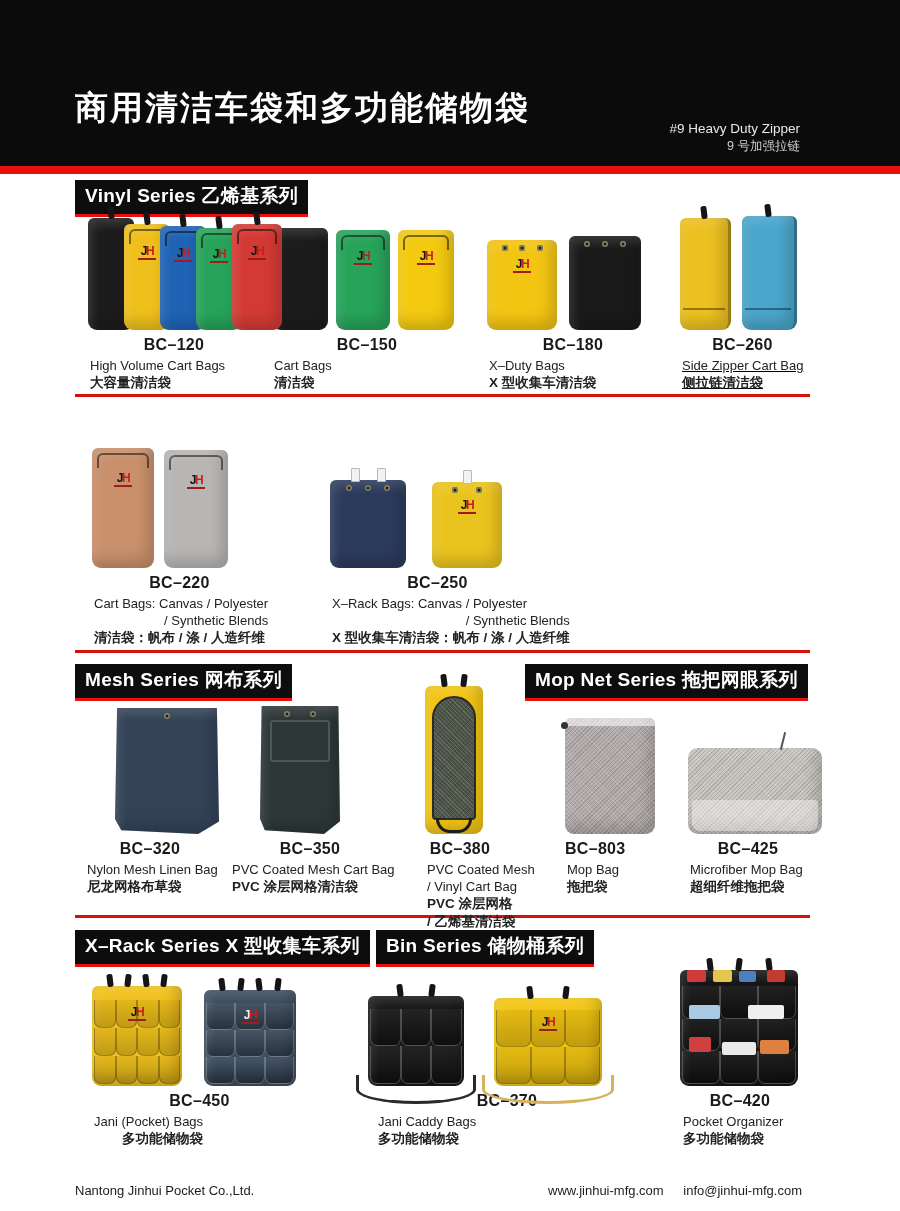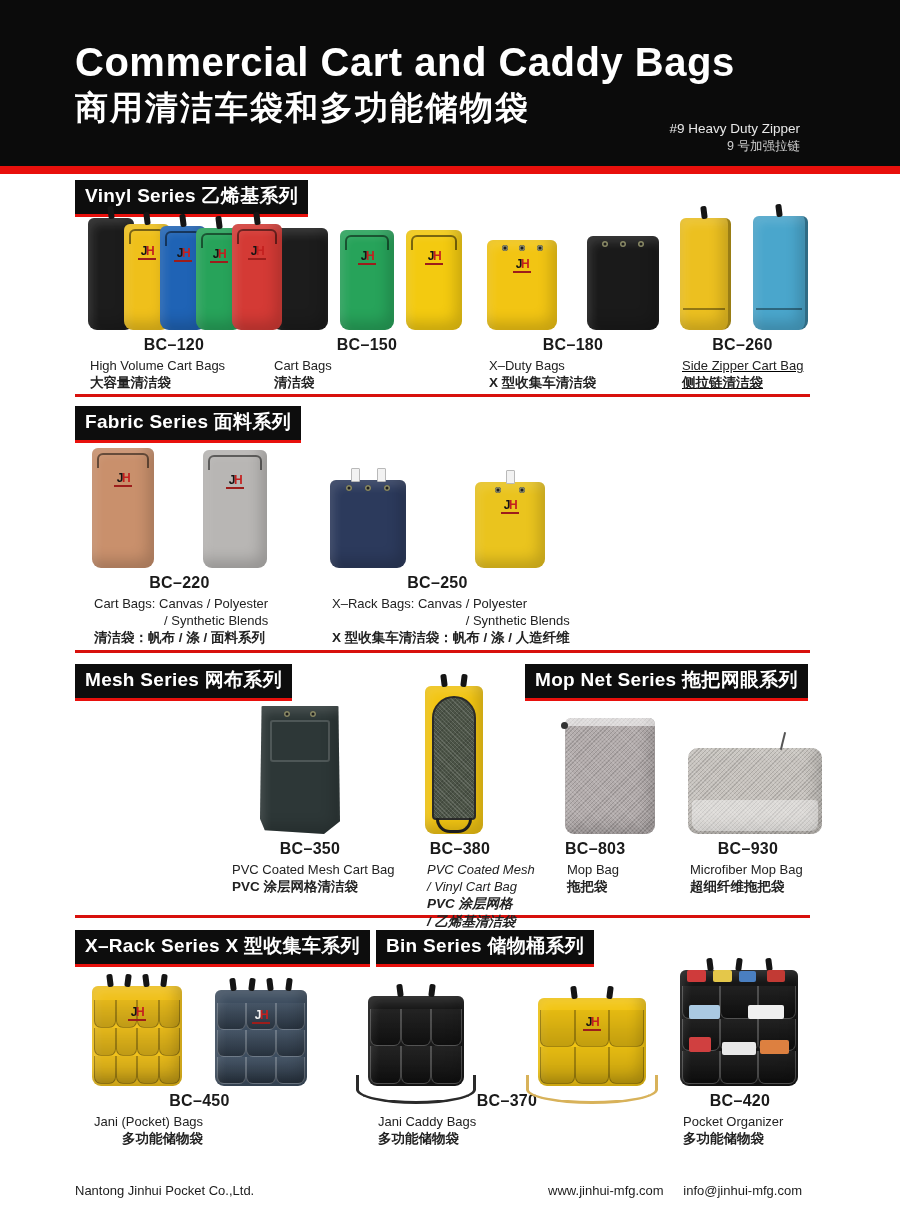--- a/index.html
+++ b/index.html
@@ -17,21 +17,21 @@
 
   
   .series-label{position:absolute;display:inline-block;background:#0d0d0d;color:#ffffff;
     font-size:19px;font-weight:bold;padding:3px 10px 5px 10px;border-bottom:3px solid #e8100c;
     white-space:nowrap;letter-spacing:0.3px;}
 
   .sep{position:absolute;left:75px;width:735px;height:3px;background:#d8100c;}
 
   
   .cell{position:absolute;}
-  .imgs{display:flex;align-items:flex-end;justify-content:space-between;}
+  .imgs{display:flex;align-items:flex-end;justify-content:flex-start;}
   .code{text-align:center;font-size:16px;font-weight:bold;color:#1a1a1a;margin-top:6px;letter-spacing:0.3px;white-space:nowrap;}
   .desc{margin-top:3px;width:max-content;line-height:1.32;}
   .desc div{white-space:nowrap;font-size:13px;color:#222;}
   .desc div.zh{font-weight:bold;font-size:13.5px;}
   .desc div.r{text-align:right;}
 
   
   .bagwrap{position:relative;flex:0 0 auto;}
   .bagbody{position:absolute;left:0;bottom:0;border-radius:6px 6px 9px 9px;
     box-shadow:inset -6px -8px 14px rgba(0,0,0,0.18), inset 4px 6px 10px rgba(255,255,255,0.14);}
@@ -63,21 +63,20 @@
 
   
   .foot{position:absolute;left:75px;right:98px;top:1183px;display:flex;justify-content:space-between;font-size:13px;color:#1c1c1c;}
   .foot .links span{margin-left:16px;}
 </style>
 </head>
 <body>
 
 <div id="page">
   <div class="hdr">
-    <h1>Commercial Cart and Caddy Bags</h1>
     <h2>商用清洁车袋和多功能储物袋</h2>
     <div class="note">
       <div class="n1">#9 Heavy Duty Zipper</div>
       <div class="n2">9 号加强拉链</div>
     </div>
   </div>
   <div class="redband"></div>
 
   <div class="foot">
     <div>Nantong Jinhui Pocket Co.,Ltd.</div>
@@ -181,40 +180,39 @@
           <div class="strap" style="left: 23px; top: 2px; transform: rotate(-7deg);"></div>
           <div class="seam" style="bottom: 16%;"></div>
         </div>
       </div>
       <div class="code">BC–260</div>
       <div class="desc" style="padding-left: 2px; text-decoration: underline;">
         <div class="en">Side Zipper Cart Bag</div>
         <div class="zh">侧拉链清洁袋</div>
       </div>
     </div>
-    <div class="series-label" style="left: 75px; top: 406px;">Fabric Series 面料系列</div>
     <div class="sep" style="top: 650px;"></div>
     <div class="cell" style="left: 92px; top: 432px; width: 175px;">
       <div class="imgs" style="height: 136px; gap: 10px;">
         <div class="bagwrap" style="width: 62px; height: 120px;">
           <div class="bagbody" style="width: 62px; height: 120px; background: rgb(201, 144, 108);"></div>
           <div class="zipline" style="top: 5px;"></div>
           <div class="jh" style="top: 24px;"><span class="j">J</span><span class="h">H</span><span class="bar"></span></div>
         </div>
         <div class="bagwrap" style="width: 64px; height: 118px;">
           <div class="bagbody" style="width: 64px; height: 118px; background: rgb(184, 182, 180);"></div>
           <div class="zipline" style="top: 5px;"></div>
           <div class="jh" style="top: 23.6px;"><span class="j">J</span><span class="h">H</span><span class="bar"></span></div>
         </div>
       </div>
       <div class="code">BC–220</div>
       <div class="desc" style="padding-left: 2px;">
         <div class="en">Cart Bags: Canvas / Polyester</div>
         <div class="en r">/ Synthetic Blends</div>
-        <div class="zh">清洁袋：帆布 / 涤 / 面料系列</div>
+        <div class="zh">清洁袋：帆布 / 涤 / 人造纤维</div>
       </div>
     </div>
     <div class="cell" style="left: 330px; top: 432px; width: 215px;">
       <div class="imgs" style="height: 136px; gap: 26px;">
         <div class="bagwrap" style="width: 76px; height: 102px;">
           <div class="bagbody" style="width: 76px; height: 88px; background: rgb(44, 58, 92);"></div>
           <div class="tab" style="left: 21.3333px; top: 2px;"></div>
           <div class="tab" style="left: 46.6667px; top: 2px;"></div>
           <div class="grom" style="left: 16px; top: 19px;"></div>
           <div class="grom" style="left: 35px; top: 19px;"></div>
@@ -231,20 +229,33 @@
       <div class="code">BC–250</div>
       <div class="desc" style="padding-left: 2px;">
         <div class="en">X–Rack Bags: Canvas / Polyester</div>
         <div class="en r">/ Synthetic Blends</div>
         <div class="zh">X 型收集车清洁袋：帆布 / 涤 / 人造纤维</div>
       </div>
     </div>
     <div class="series-label" style="left: 75px; top: 664px;">Mesh Series 网布系列</div>
     <div class="series-label" style="left: 525px; top: 664px;">Mop Net Series 拖把网眼系列</div>
     <div class="sep" style="top: 915px;"></div>
+    <div class="cell" style="left: 85px; top: 676px; width: 130px;">
+      <div class="imgs" style="height: 158px; transform: translateX(30px);">
+        <div class="bagwrap" style="width: 104px; height: 126px;">
+          <div class="bagbody" style="width: 104px; height: 126px; background: rgb(51, 66, 87); clip-path: polygon(2% 0px, 98% 0px, 100% 90%, 80% 100%, 6% 97%, 0px 88%); border-radius: 3px;"></div>
+          <div class="grom" style="left: 49px; top: 5px;"></div>
+        </div>
+      </div>
+      <div class="code">BC–320</div>
+      <div class="desc" style="padding-left: 2px;">
+        <div class="en">Nylon Mesh Linen Bag</div>
+        <div class="zh">尼龙网格布草袋</div>
+      </div>
+    </div>
     <div class="cell" style="left: 230px; top: 676px; width: 160px;">
       <div class="imgs" style="height: 158px; transform: translateX(30px);">
         <div class="bagwrap" style="width: 80px; height: 128px;">
           <div class="bagbody" style="width: 80px; height: 128px; background: rgb(45, 55, 55); clip-path: polygon(2% 0px, 98% 0px, 100% 90%, 80% 100%, 6% 97%, 0px 88%); border-radius: 3px;"></div>
           <div class="grom" style="left: 23.6667px; top: 5px;"></div>
           <div class="grom" style="left: 50.3333px; top: 5px;"></div>
           <div class="fpocket" style="left: 12%; right: 12%; top: 14px; height: 30%;"></div>
         </div>
       </div>
       <div class="code">BC–350</div>
@@ -259,21 +270,21 @@
           <div class="bagbody" style="width: 58px; height: 148px; background: rgb(242, 197, 19);"></div>
           <div class="strap" style="left: 16.3333px; top: 2px; transform: rotate(-7deg);"></div>
           <div class="strap" style="left: 35.6667px; top: 2px; transform: rotate(7deg);"></div>
           <div class="panel" style="inset: 24px 7px 14px; background: rgb(76, 84, 71); border: 2px solid rgb(42, 42, 42);">
             <div class="meshtex"></div>
           </div>
           <div class="handle"></div>
         </div>
       </div>
       <div class="code">BC–380</div>
-      <div class="desc" style="padding-left: 2px; font-style: italic;">
+      <div class="desc" style="padding-left: 2px;">
         <div class="en">PVC Coated Mesh</div>
         <div class="en">/ Vinyl Cart Bag</div>
         <div class="zh">PVC 涂层网格</div>
         <div class="zh">/ 乙烯基清洁袋</div>
       </div>
     </div>
     <div class="cell" style="left: 565px; top: 676px; width: 52px;">
       <div class="imgs" style="height: 158px;">
         <div class="bagwrap" style="width: 90px; height: 116px;">
           <div class="bagbody" style="width: 90px; height: 116px; background: rgb(179, 172, 172);">
@@ -292,21 +303,21 @@
     <div class="cell" style="left: 688px; top: 676px; width: 120px;">
       <div class="imgs" style="height: 158px;">
         <div class="bagwrap" style="width: 134px; height: 86px;">
           <div class="bagbody" style="width: 134px; height: 86px; background: rgb(199, 195, 190); border-radius: 10px;">
             <div class="meshtex"></div>
             <div class="basketfloor"></div>
           </div>
           <div class="hook"></div>
         </div>
       </div>
-      <div class="code">BC–930</div>
+      <div class="code">BC–425</div>
       <div class="desc" style="padding-left: 2px;">
         <div class="en">Microfiber Mop Bag</div>
         <div class="zh">超细纤维拖把袋</div>
       </div>
     </div>
     <div class="series-label" style="left: 75px; top: 930px;">X–Rack Series X 型收集车系列</div>
     <div class="series-label" style="left: 376px; top: 930px;">Bin Series 储物桶系列</div>
     <div class="cell" style="left: 92px; top: 968px; width: 215px;">
       <div class="imgs" style="height: 118px; gap: 22px;">
         <div class="bagwrap" style="width: 90px; height: 114px;">

